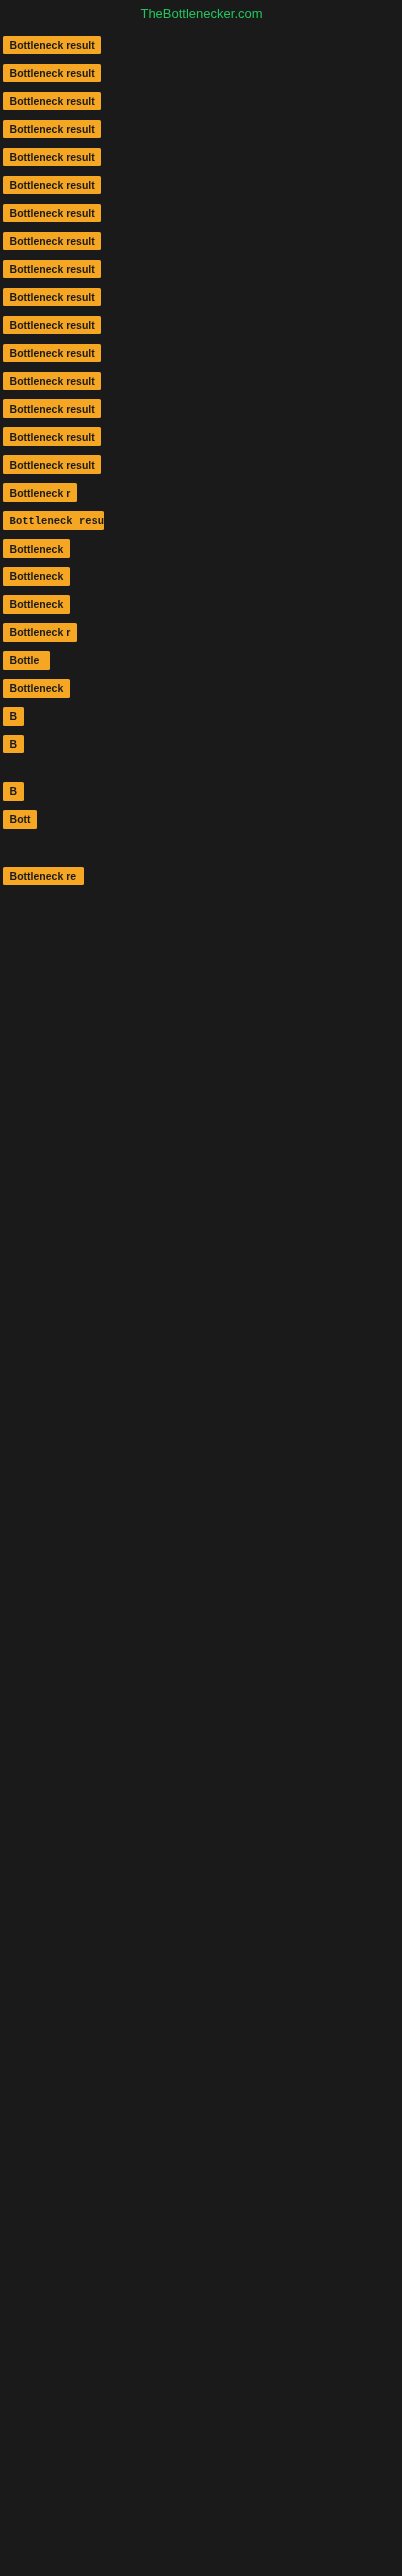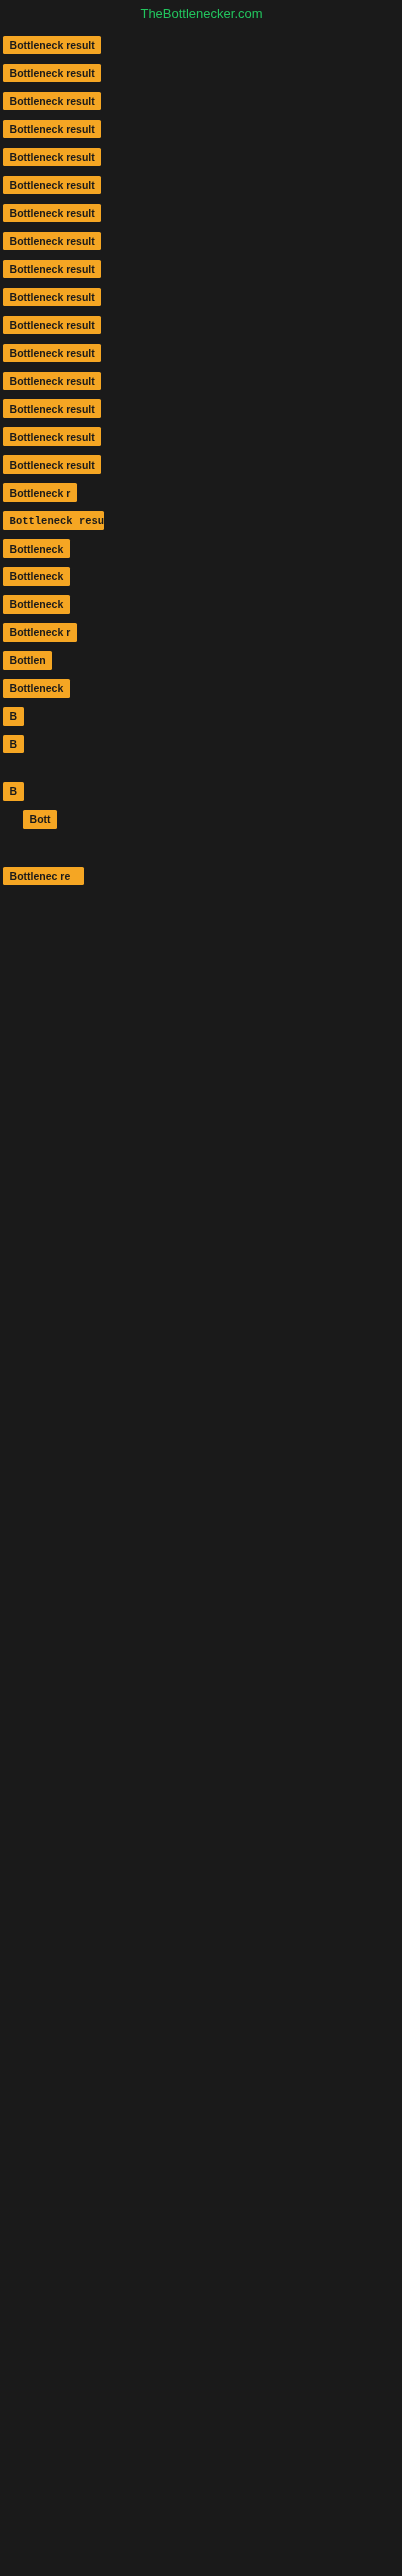--- a/index.html
+++ b/index.html
@@ -105,39 +105,39 @@
     <div class="bottleneck-row">
       <span class="bottleneck-badge" style="max-width: 81px; min-width: 64px;">Bottleneck</span>
     </div>
     <div class="bottleneck-row">
       <span class="bottleneck-badge" style="max-width: 76px; min-width: 60px;">Bottleneck</span>
     </div>
     <div class="bottleneck-row">
       <span class="bottleneck-badge" style="max-width: 89px; min-width: 72px;">Bottleneck r</span>
     </div>
     <div class="bottleneck-row">
-      <span class="bottleneck-badge" style="max-width: 63px; min-width: 47px;">Bottlen</span>
+      <span class="bottleneck-badge" style="max-width: 63px; min-width: 47px;">Bottle</span>
     </div>
     <div class="bottleneck-row">
       <span class="bottleneck-badge" style="max-width: 81px; min-width: 64px;">Bottleneck</span>
     </div>
     <div class="bottleneck-row">
       <span class="bottleneck-badge" style="max-width: 34px; min-width: 17.7px;">B</span>
     </div>
     <div class="bottleneck-row">
       <span class="bottleneck-badge" style="max-width: 24px; min-width: 8px;">B</span>
     </div>
     <div class="bottleneck-row"></div>
     <div class="bottleneck-row"></div>
     <div class="bottleneck-row">
       <span class="bottleneck-badge" style="max-width: 26px; min-width: 9.7px;">B</span>
     </div>
     <div class="bottleneck-row">
-      <span class="bottleneck-badge" style="max-width: 48px; min-width: 32px; margin-left: 20px;">Bott</span>
+      <span class="bottleneck-badge" style="max-width: 48px; min-width: 32px;">Bott</span>
     </div>
     <div class="bottleneck-row"></div>
     <div class="bottleneck-row"></div>
     <div class="bottleneck-row"></div>
     <div class="bottleneck-row">
-      <span class="bottleneck-badge" style="max-width: 97px; min-width: 81px;">Bottlenec re</span>
+      <span class="bottleneck-badge" style="max-width: 97px; min-width: 81px;">Bottleneck re</span>
     </div>
   </div>
 
 
 </body></html>

